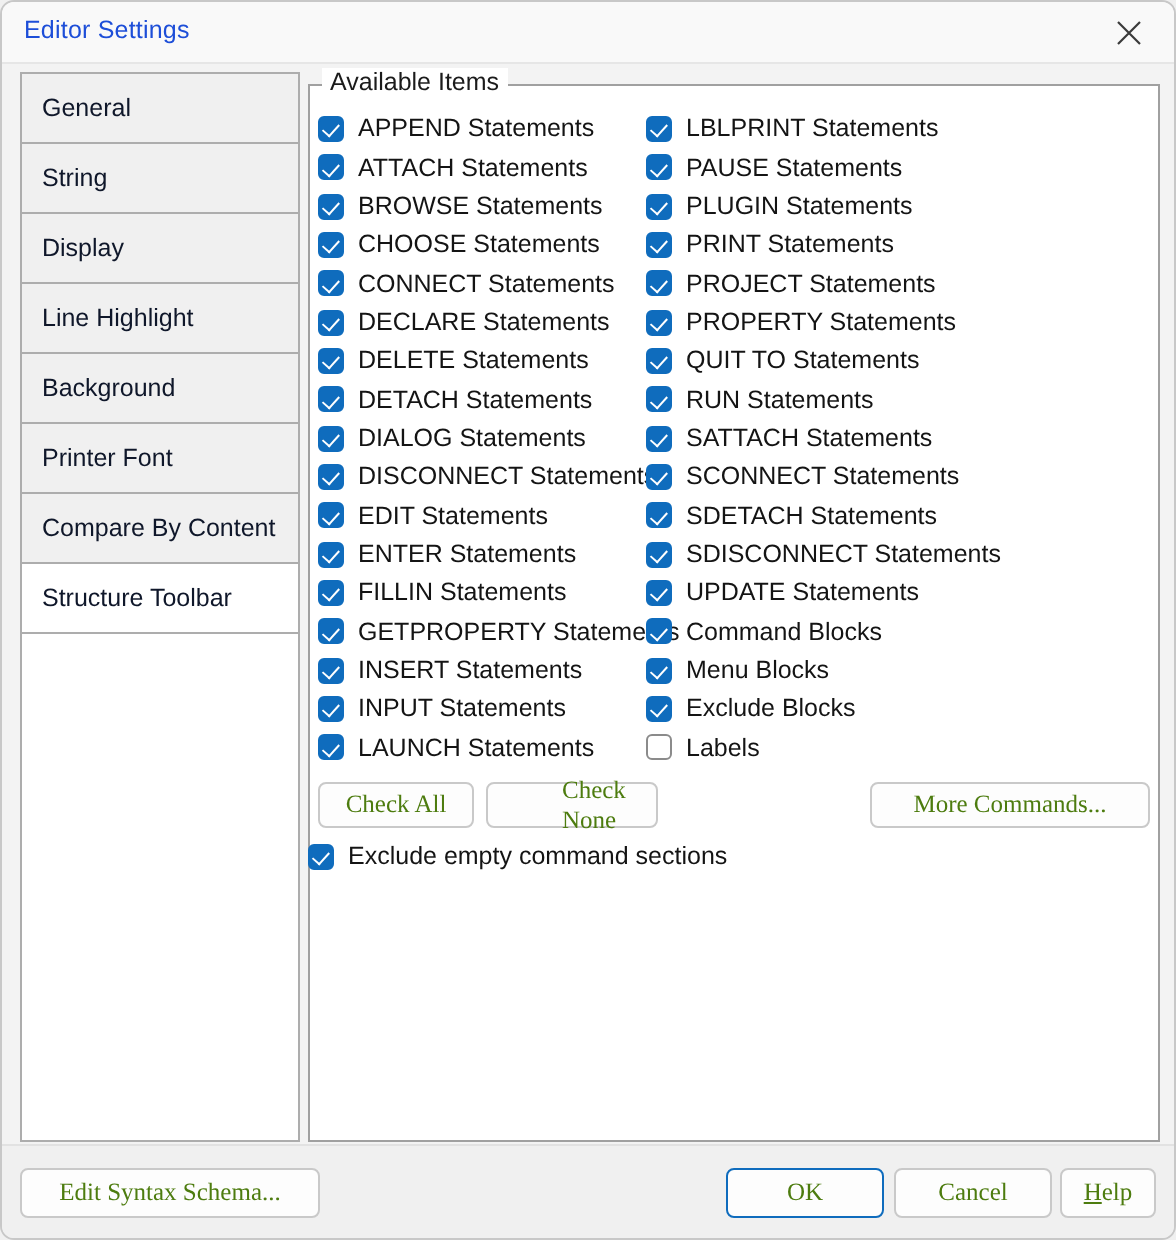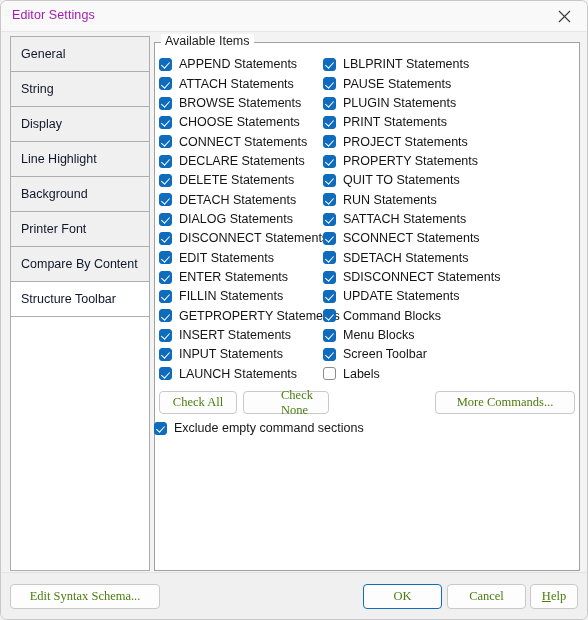--- a/index.html
+++ b/index.html
@@ -36,21 +36,21 @@
     width: 100%;
     height: 31px;
     background: #f9f9f9;
     border-bottom: 1px solid #e6e6e6;
     box-sizing: border-box;
   }
   .title-text {
     position: absolute;
     left: 11px; top: 7px;
     font-size: 12.5px;
-    color: #a21caf;
+    color: #1d4ed8;
     letter-spacing: 0.1px;
   }
   .close-btn {
     position: absolute;
     right: 0; top: 0;
     width: 45px; height: 30px;
     display: flex;
     align-items: center;
     justify-content: center;
   }
@@ -375,21 +375,21 @@
       <div class="chk-row">
         <span class="chk on"></span>
         <span class="chk-label">Command Blocks</span>
       </div>
       <div class="chk-row">
         <span class="chk on"></span>
         <span class="chk-label">Menu Blocks</span>
       </div>
       <div class="chk-row">
         <span class="chk on"></span>
-        <span class="chk-label">Screen Toolbar</span>
+        <span class="chk-label">Exclude Blocks</span>
       </div>
       <div class="chk-row">
         <span class="chk off"></span>
         <span class="chk-label">Labels</span>
       </div>
     </div>
 
   <div class="btn btnrow-btn" id="btn-check-all">Check All</div>
   <div class="btn btnrow-btn" id="btn-check-none">Check None</div>
   <div class="btn btnrow-btn" id="btn-more">More Commands...</div>

